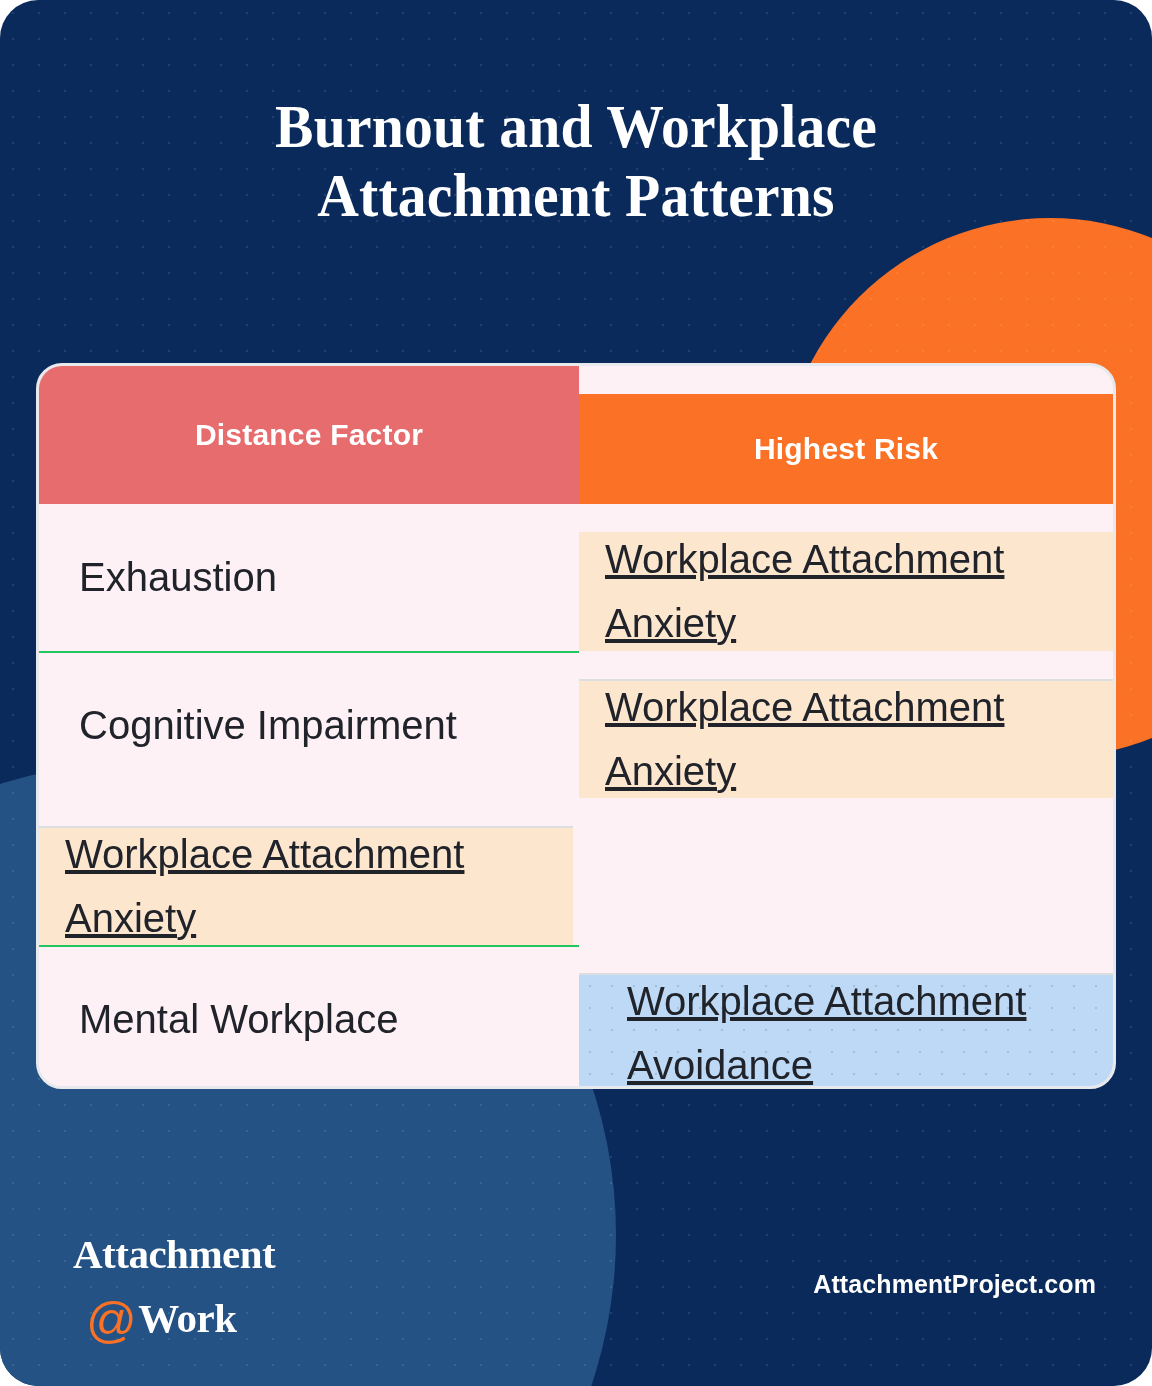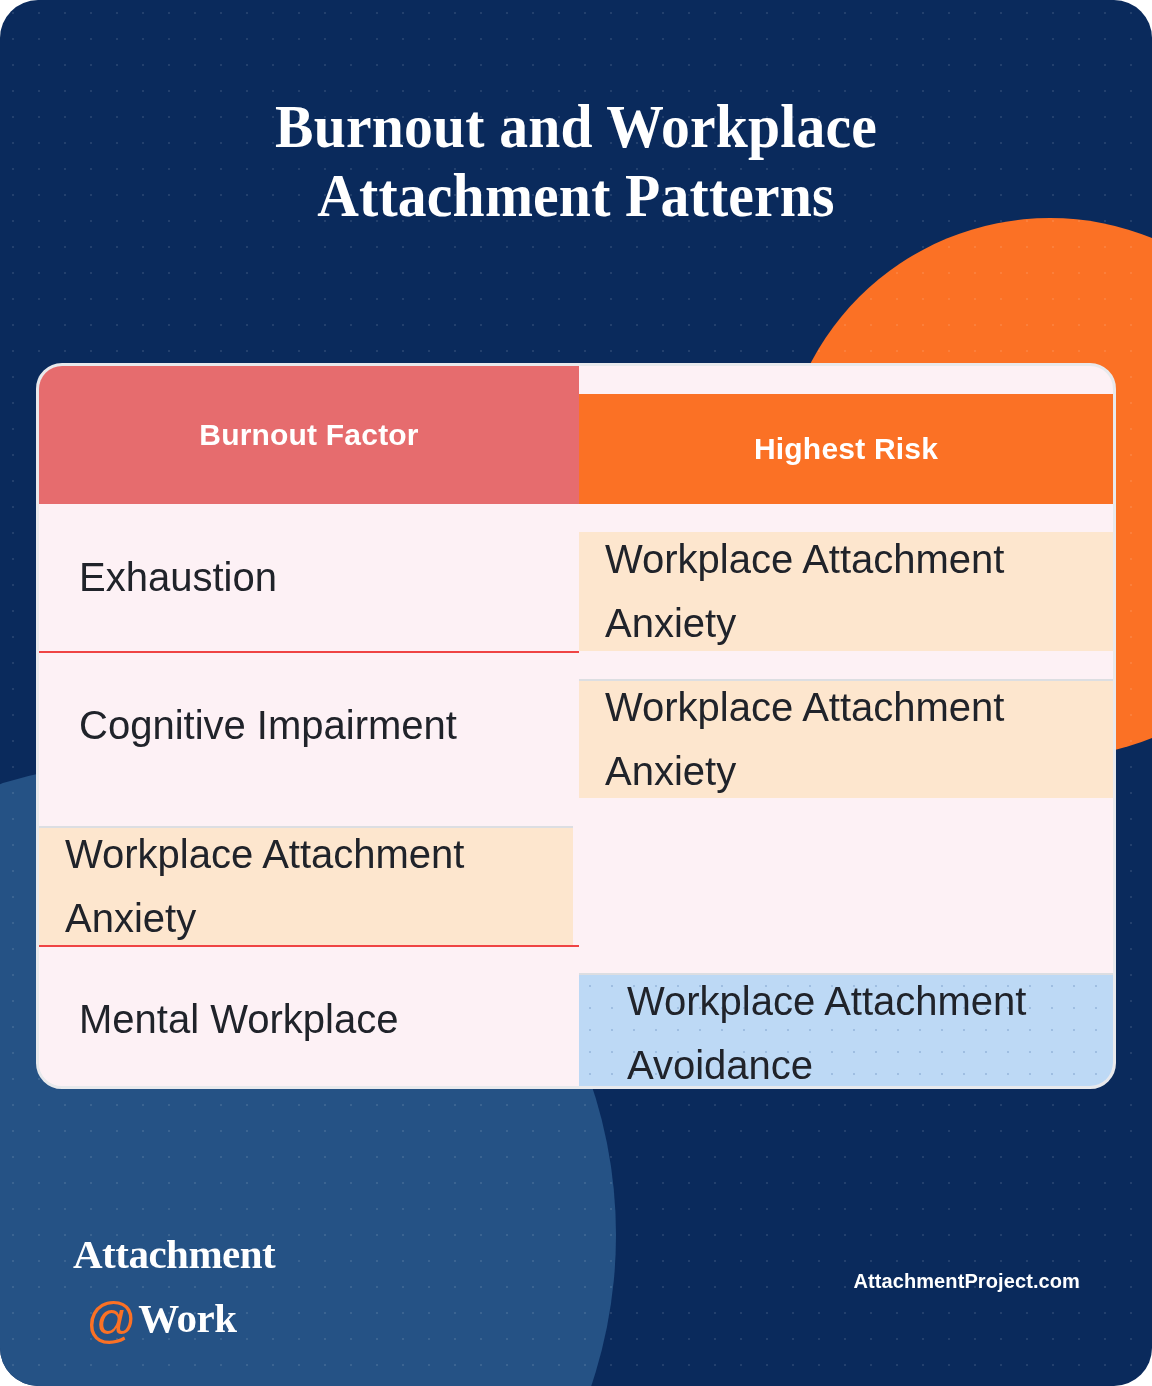--- a/index.html
+++ b/index.html
@@ -122,21 +122,21 @@
   .head-text {
     color: #ffffff;
     font-weight: 700;
     font-size: 30px;
     letter-spacing: 0.2px;
   }
 
   
   .row.body .cell.left {
     background: #fdf1f5;
-    border-top: 2px solid #ef4444;
+    border-top: 2px solid #22c55e;
   }
   .row.body .cell.right {
     background: #fde6ce;
     border-top: 2px solid #dcdee2;
   }
   .row.body.first .cell.left,
   .row.body.first .cell.right { border-top: none; }
 
   .row.body.blue .cell.right {
     background: #bdd9f5;
@@ -145,21 +145,21 @@
     padding-left: 48px;
   }
 
   .cell-text {
     color: #20232a;
     font-size: 40px;
     line-height: 1.58;
     font-weight: 400;
   }
   .cell.left .cell-text { padding-left: 14px; }
-  .cell.right .cell-text { max-width: 430px; }
+  .cell.right .cell-text { max-width: 430px; text-decoration: underline; }
 
   
   .logo {
     position: absolute;
     left: 52px;
     top: 1234px;
     z-index: 6;
     color: #ffffff;
     font-family: "Liberation Serif", "DejaVu Serif", serif;
     font-weight: 700;
@@ -182,25 +182,25 @@
     font-weight: 400;
     font-size: 50px;
     line-height: 0;
     position: relative;
     top: 5px;
     margin-right: 2px;
   }
 
   .site {
     position: absolute;
-    right: 72px;
+    right: 56px;
     top: 1270px;
     z-index: 6;
     color: #ffffff;
-    font-size: 20px;
+    font-size: 25px;
     font-weight: 700;
     letter-spacing: 0.1px;
   }
 </style>
 </head>
 <body>
 
 <div class="canvas">
 
   <div class="deco-orange"></div>
@@ -210,21 +210,21 @@
   <div class="title">
     <div>Burnout and Workplace</div>
     <div>Attachment Patterns</div>
   </div>
 
   <div class="card">
     <div class="table">
 
       <div class="row head">
         <div class="cell left">
-          <span class="head-text">Burnout Factor</span>
+          <span class="head-text">Distance Factor</span>
         </div>
         <div class="cell right">
           <span class="head-text">Highest Risk</span>
         </div>
       </div>
 
       <div class="row body first">
         <div class="cell left">
           <span class="cell-text">Exhaustion</span>
         </div>

